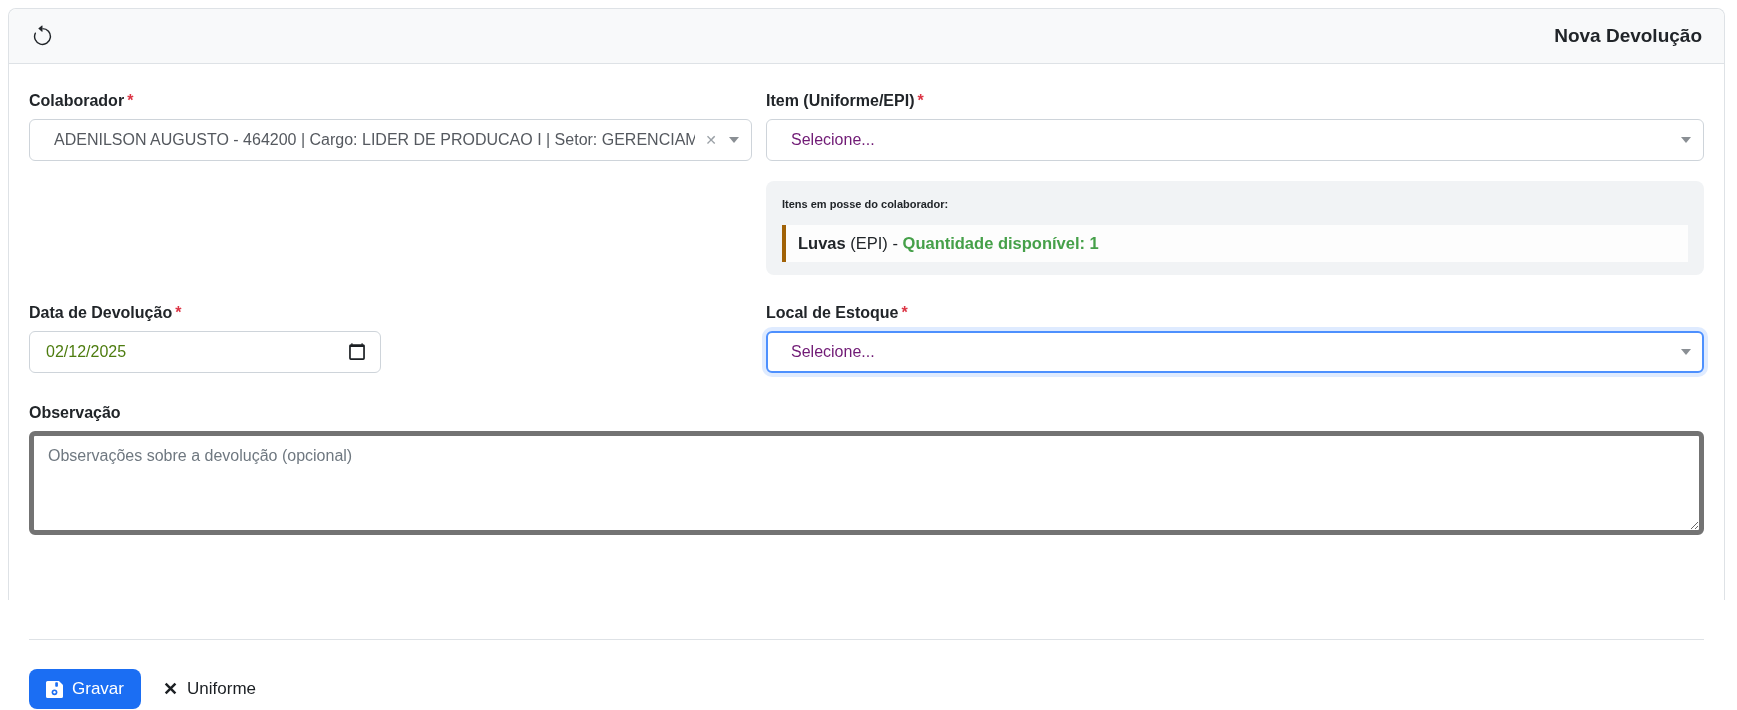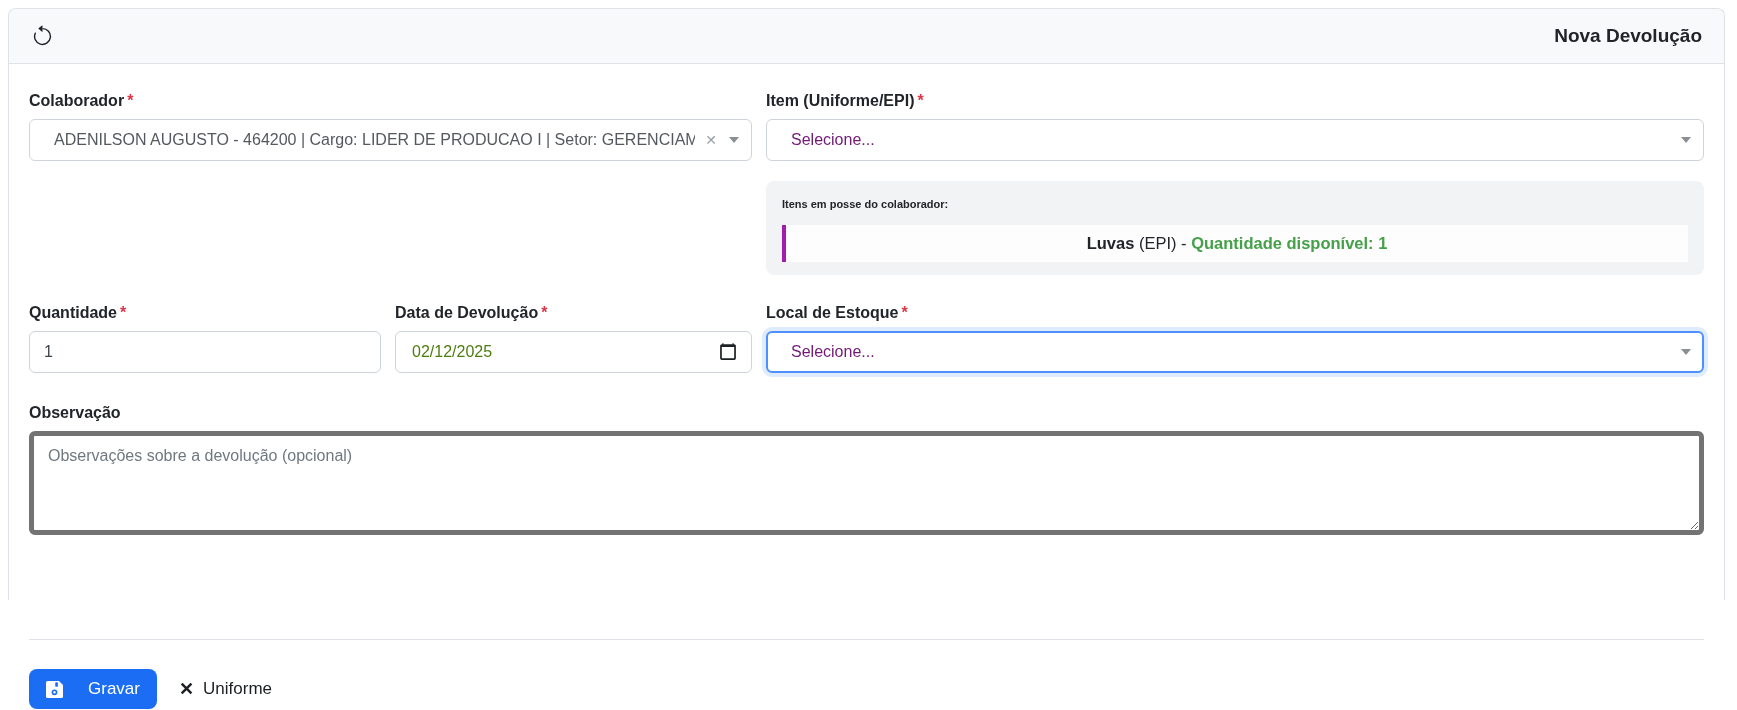--- a/index.html
+++ b/index.html
@@ -70,42 +70,42 @@
   .posse-panel {
     margin-top: 20px;
     background: #f1f3f5;
     border-radius: 8px;
     padding: 13px 16px 13px 16px;
   }
   .posse-title { font-size: 11px; font-weight: 700; color: #212529; line-height: 20px; }
   .posse-item {
     margin-top: 11px;
     background: #fdfdfd;
-    border-left: 4px solid #a21caf;
+    border-left: 4px solid #a16207;
     padding: 8px 12px;
-    font-size: 16.5px; color: #212529; line-height: 21px; text-align: center;
+    font-size: 16.5px; color: #212529; line-height: 21px;
   }
   .posse-name { font-weight: 700; }
   .posse-avail { color: #45a049; font-weight: 600; }
 
   textarea.obs {
     width: 100%; height: 104px;
     border: 5px solid #737373; border-radius: 6px;
     padding: 11px 14px;
     font-size: 16px; color: #495057;
     font-family: "Liberation Sans", sans-serif;
     resize: both;
   }
   textarea.obs::placeholder { color: #6f7880; }
 
   .divider { margin-top: 100px; border: none; border-top: 1px solid #dee2e6; }
 
   .footer { padding: 21px 0 0 0; display: flex; align-items: center; gap: 14px; }
   .btn-save {
-    display: flex; align-items: center; gap: 25px;
+    display: flex; align-items: center; gap: 9px;
     background: #1b6ef3; color: #fff;
     border: none; border-radius: 8px;
     padding: 10px 17px;
     font-size: 17px; font-family: "Liberation Sans", sans-serif;
     cursor: pointer;
   }
   .btn-cancel {
     display: flex; align-items: center; gap: 9px;
     background: none; border: none;
     color: #1b1f23; font-size: 17px; font-family: "Liberation Sans", sans-serif;
@@ -158,26 +158,20 @@
         <div class="posse-panel">
           <div class="posse-title">Itens em posse do colaborador:</div>
           <div class="posse-item">
             <span class="posse-name">Luvas</span><span> (EPI) </span><span>- </span><span class="posse-avail">Quantidade disponível: 1</span>
           </div>
         </div>
       </div>
     </div>
 
     <div class="grid row2">
-      <div>
-        <label class="f-label">
-          <span>Quantidade</span><span class="req">*</span>
-        </label>
-        <input class="control" type="text" value="1" style="">
-      </div>
 
       <div>
         <label class="f-label">
           <span>Data de Devolução</span><span class="req">*</span>
         </label>
         <div class="control date-wrap">
           <input type="text" value="02/12/2025" style="">
           <span style="display:flex; cursor:pointer;">
             <svg width="18" height="18" viewBox="0 0 16 16" fill="#1b1f23">
               <path d="M3.5 0a.5.5 0 0 1 .5.5V1h8V.5a.5.5 0 0 1 1 0V1h.5A1.5 1.5 0 0 1 15 2.5v11A1.5 1.5 0 0 1 13.5 15h-11A1.5 1.5 0 0 1 1 13.5v-11A1.5 1.5 0 0 1 2.5 1H3V.5a.5.5 0 0 1 .5-.5zM2.5 3.6v9.9h11V3.6h-11z"></path>

